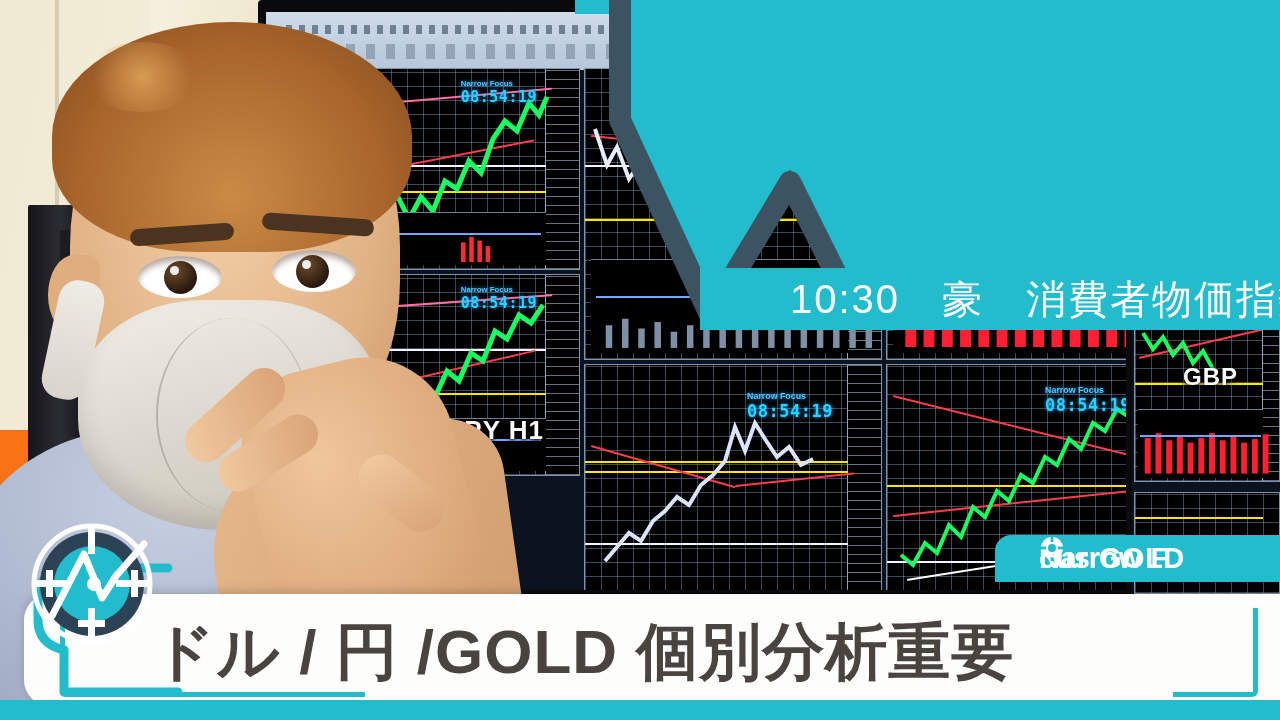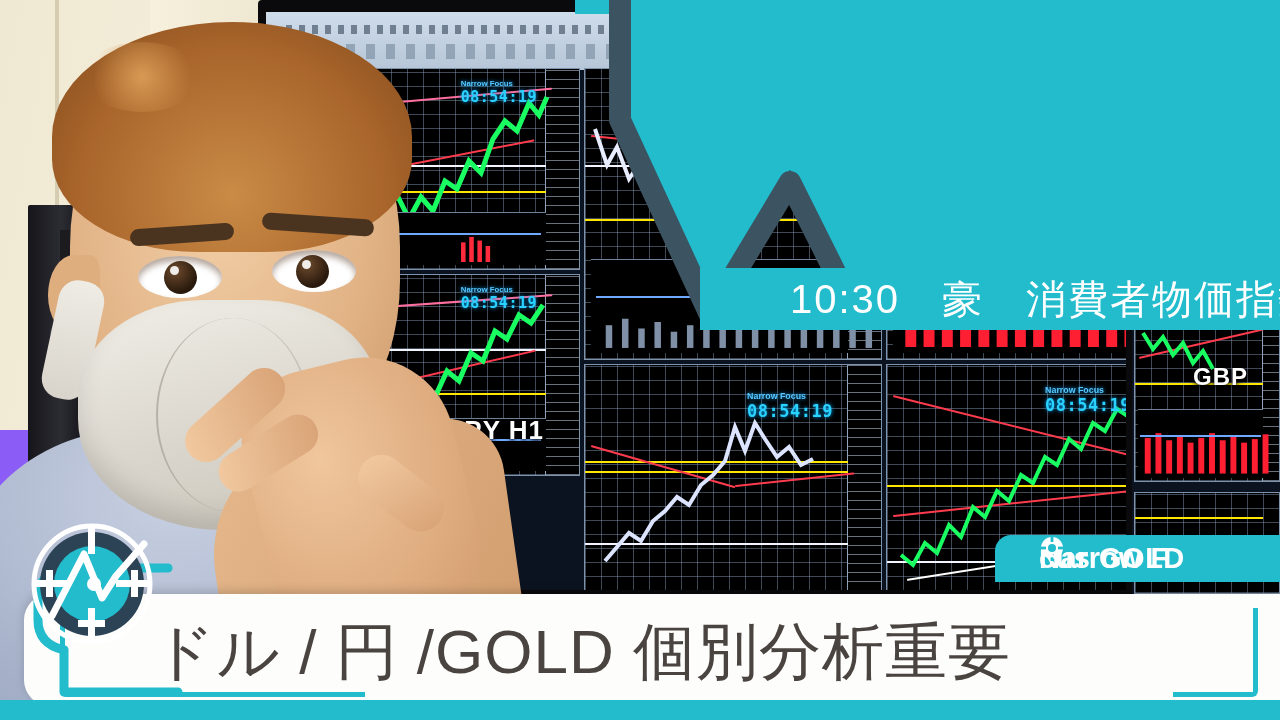--- a/index.html
+++ b/index.html
@@ -5,21 +5,21 @@
 <style>
   html,body{margin:0;padding:0;}
   body{
     width:1280px;height:720px;overflow:hidden;
     font-family:"Liberation Sans","DejaVu Sans",sans-serif;
     background:#0b0f16;
   }
   #stage{position:relative;width:1280px;height:720px;overflow:hidden;}
 
   
-  .photo{position:absolute;inset:0;overflow:hidden;background:#8b5cf6;}
+  .photo{position:absolute;inset:0;overflow:hidden;background:#f97316;}
   .wall{position:absolute;left:0;top:0;width:330px;height:430px;
         background:linear-gradient(100deg,#efe8d2 0%,#f3ecd8 40%,#e8dfc6 100%);}
   .wall:after{content:"";position:absolute;left:55px;top:0;width:4px;height:100%;
         background:rgba(180,168,135,.45);}
   .wallcol{position:absolute;left:150px;top:0;width:120px;height:430px;
         background:linear-gradient(95deg,#f6f0dd,#ece4cc);}
   .standpost{position:absolute;left:28px;top:205px;width:60px;height:300px;
         background:linear-gradient(90deg,#15151a,#2c2c33 55%,#101015);border-radius:2px;}
   .standpost:after{content:"";position:absolute;left:22px;top:120px;width:14px;height:14px;
         border-radius:50%;background:#3a3a42;}
@@ -129,21 +129,21 @@
   .nf-o{display:inline-block;position:relative;width:26px;height:26px;vertical-align:-5px;}
   .nf-o svg{position:absolute;left:0;top:0;}
 
   .bottombanner{position:absolute;left:24px;right:0;bottom:14px;height:112px;
      background:#fdfdfc;border-radius:26px 0 0 26px;box-shadow:0 -3px 10px rgba(0,0,0,.16);}
   .bb-inner-l{position:absolute;left:36px;top:14px;width:300px;height:84px;
      border-left:5px solid #22bccd;border-bottom:5px solid #22bccd;border-radius:0 0 0 6px;}
   .bb-inner-r{position:absolute;right:22px;top:14px;width:80px;height:84px;
      border-right:5px solid #22bccd;border-bottom:5px solid #22bccd;border-radius:0 0 6px 0;}
   .bbtext{position:absolute;left:128px;right:34px;top:8px;height:100px;line-height:100px;
-     color:#4a4441;font-size:62px;font-weight:normal;letter-spacing:1px;white-space:nowrap;}
+     color:#4a4441;font-size:62px;font-weight:bold;letter-spacing:1px;white-space:nowrap;}
 
   .tag{position:absolute;left:18px;bottom:10px;width:180px;height:150px;}
   .tag .bracket{position:absolute;inset:0;}
   .logo{position:absolute;left:28px;bottom:72px;width:128px;height:128px;}
 </style>
 </head>
 <body>
 
 <div id="stage">
 
@@ -371,21 +371,21 @@
               <rect x="58" y="6" width="5" height="34"></rect>
                 <rect x="67" y="12" width="5" height="28"></rect>
               <rect x="76" y="9" width="5" height="31"></rect>
                 <rect x="85" y="14" width="5" height="26"></rect>
               <rect x="94" y="11" width="5" height="29"></rect>
                 <rect x="103" y="7" width="5" height="33"></rect>
             </g>
           </svg>
           <div class="ln"></div>
         </div>
-        <div class="plabel" style="left:58px;top:52px;font-size:24px;">GBP</div>
+        <div class="plabel" style="left:48px;top:52px;font-size:24px;">GBP</div>
       </div>
       <div class="pane" style="left:2px;top:186px;width:144px;height:100px;">
         <div class="grid"></div>
         <div class="hl y" style="top:24px;"></div>
         <div class="tl red" style="left:4px;top:42px;width:130px;transform:rotate(10deg);"></div>
       </div>
     </div>
 
     <div class="person">
       <div class="shirt"></div>

